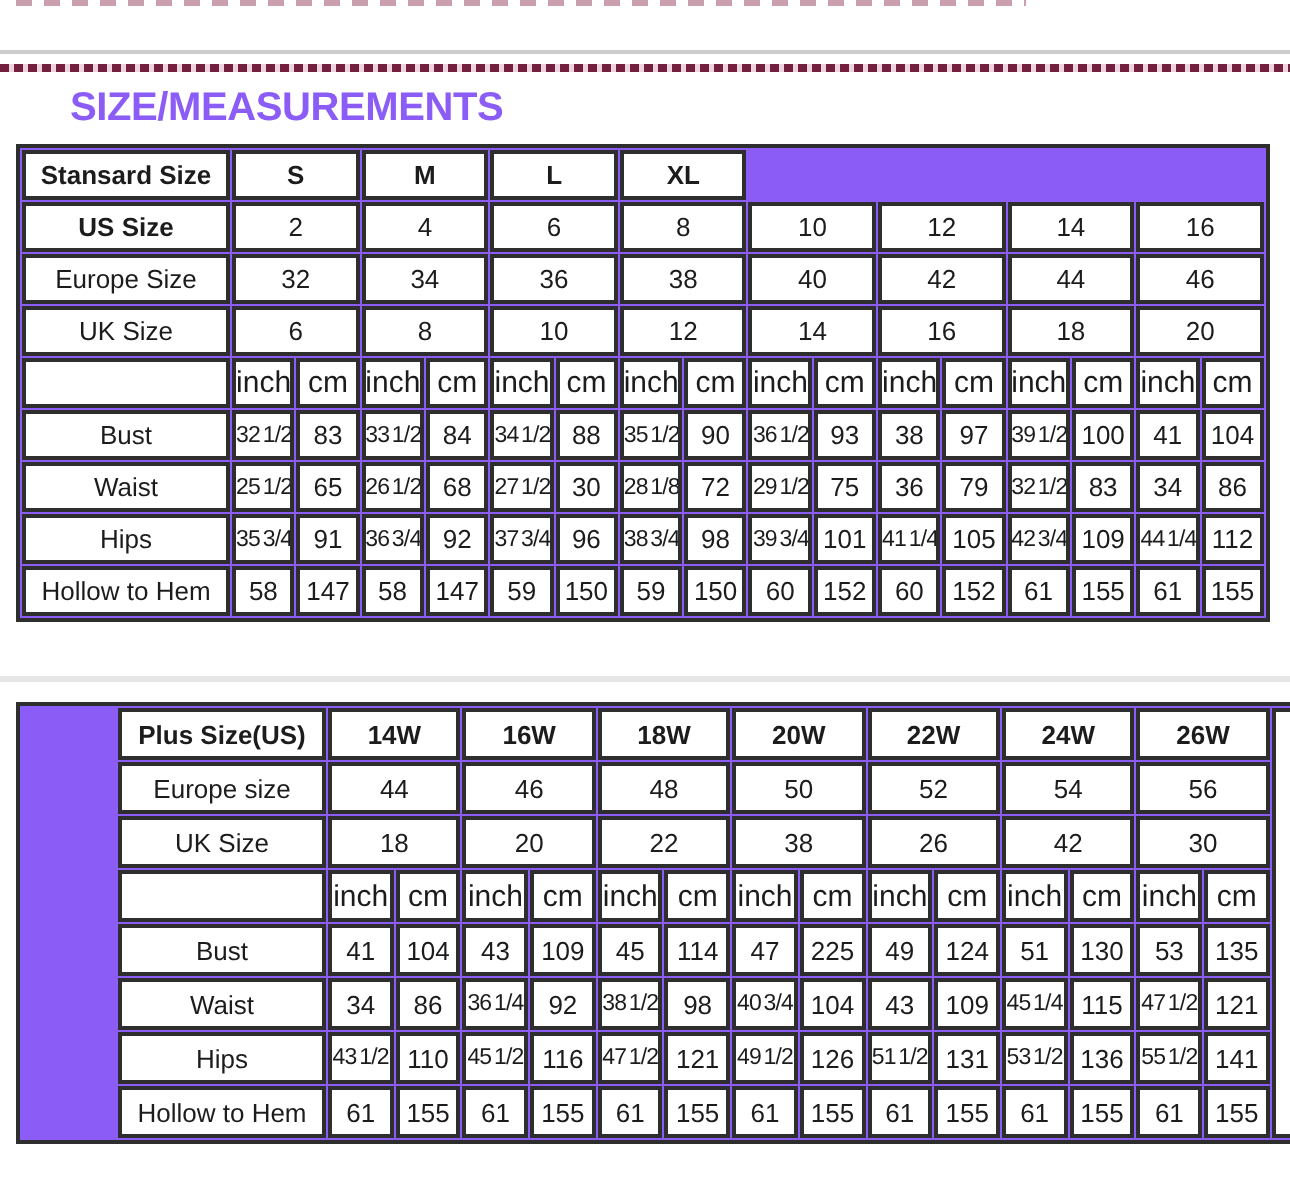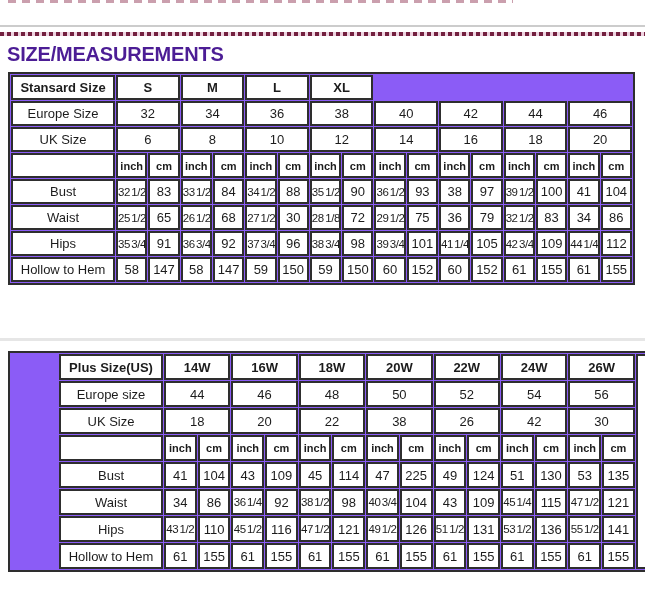--- a/index.html
+++ b/index.html
@@ -32,30 +32,30 @@
   }
   #t1{left:8px;top:72px;width:627px;}
   #t2{left:8px;top:351px;width:639px;padding-left:48px;}
   td{
     border:2px solid #2e2e2e;box-sizing:border-box;background:#fff;
     text-align:center;vertical-align:middle;padding:0;
     font-size:13px;white-space:nowrap;overflow:hidden;height:25px;
   }
   #t2 td{height:26px;}
   td.bold{font-weight:bold;}
-  td.unit{font-size:11px;font-weight:bold;}
+  td.unit{font-size:15px;}
   td.tight{font-size:11.5px;letter-spacing:-0.4px;word-spacing:-1.5px;}
 </style>
 </head>
 <body>
 
 <div class="top-frag"></div>
 <div class="gray-line"></div>
 <div class="dash-line"></div>
-<h1 class="page-title" style="color: #4c1d95;">SIZE/MEASUREMENTS</h1>
+<h1 class="page-title" style="color: #8b5cf6; margin-left: 28px;">SIZE/MEASUREMENTS</h1>
 
 <table id="t1">
     <colgroup>
       <col style="width: 104px;">
       <col style="width: 31.3px;">
       <col style="width: 31.3px;">
       <col style="width: 31.3px;">
       <col style="width: 31.3px;">
       <col style="width: 31.3px;">
       <col style="width: 31.3px;">
@@ -70,20 +70,31 @@
       <col style="width: 31.3px;">
       <col style="width: 31.3px;">
     </colgroup>
     <tbody>
       <tr>
         <td class="lbl bold">Stansard Size</td>
         <td colspan="2" class="bold">S</td>
         <td colspan="2" class="bold">M</td>
         <td colspan="2" class="bold">L</td>
         <td colspan="2" class="bold">XL</td>
+      </tr>
+      <tr>
+        <td class="lbl bold">US Size</td>
+        <td colspan="2" class="">2</td>
+        <td colspan="2" class="">4</td>
+        <td colspan="2" class="">6</td>
+        <td colspan="2" class="">8</td>
+        <td colspan="2" class="">10</td>
+        <td colspan="2" class="">12</td>
+        <td colspan="2" class="">14</td>
+        <td colspan="2" class="">16</td>
       </tr>
       <tr>
         <td class="lbl">Europe Size</td>
         <td colspan="2" class="">32</td>
         <td colspan="2" class="">34</td>
         <td colspan="2" class="">36</td>
         <td colspan="2" class="">38</td>
         <td colspan="2" class="">40</td>
         <td colspan="2" class="">42</td>
         <td colspan="2" class="">44</td>

